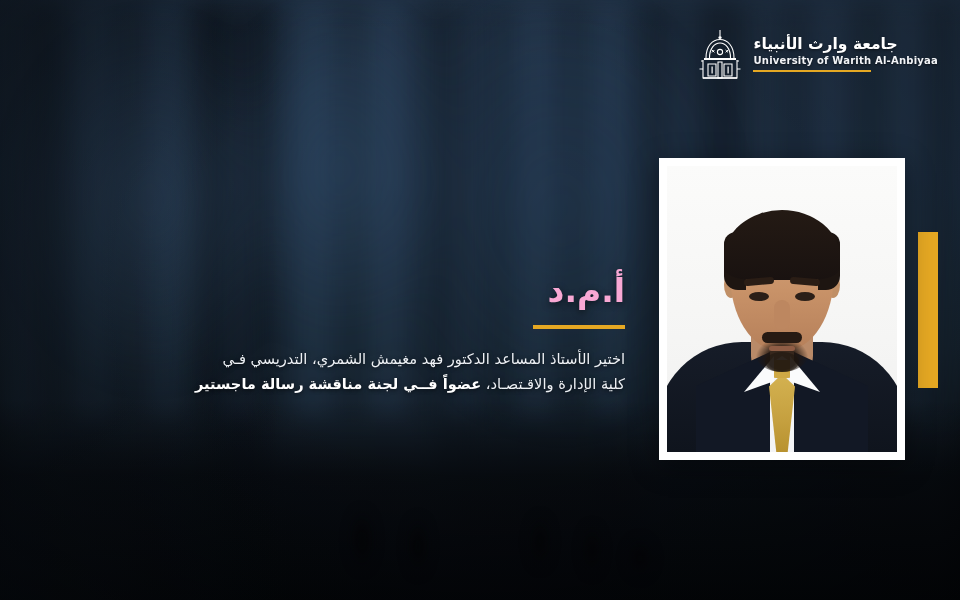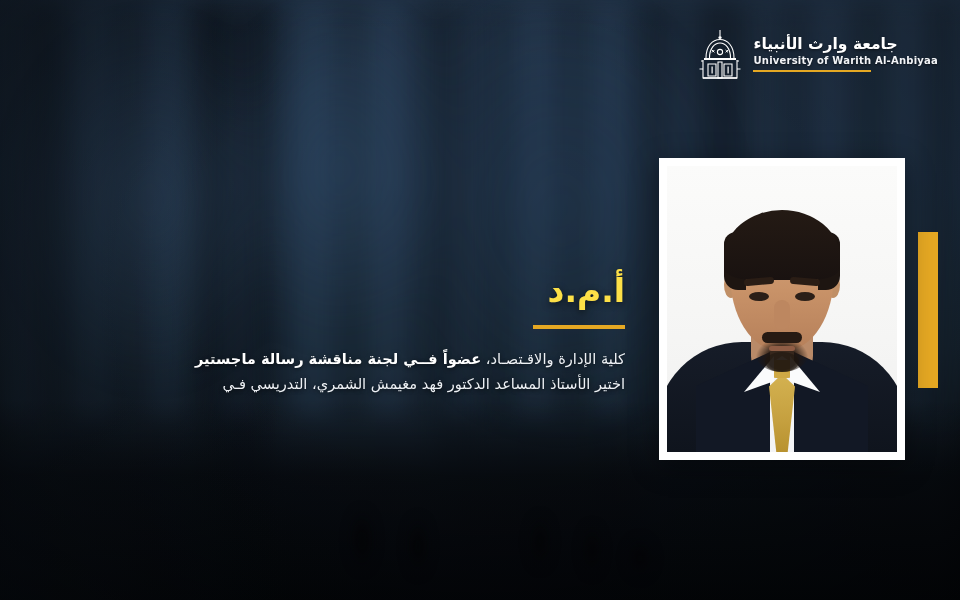--- a/index.html
+++ b/index.html
@@ -211,21 +211,21 @@
 
   
   .copy {
     position:absolute;
     top:272px;
     width:615px;
     text-align:right;
     direction:rtl;
   }
   .title {
-    color:#fde047;
+    color:#f9a8d4;
     font-weight:700;
     line-height:1.18;
     letter-spacing:.2px;
     text-shadow:0 2px 7px rgba(0,0,0,.55);
   }
   .title-l1 { font-size:33px; }
   .title-l2 { font-size:33px; }
 
   .divider {
     width:92px; height:4px;
@@ -319,18 +319,18 @@
       <div class="pt pt-chin"></div>
     </div>
   </div>
 
   <div class="copy" style="right:auto; left:10px;">
     <div class="title title-l1">أ.م.د</div>
 
     <div class="divider"></div>
 
     <div class="body">
+      <div>اختير الأستاذ المساعد الدكتور فهد مغيمش الشمري، التدريسي فـي</div>
       <div><span>كلية الإدارة والاقـتصـاد، </span><b>عضواً فــي لجنة مناقشة رسالة ماجستير</b></div>
-      <div>اختير الأستاذ المساعد الدكتور فهد مغيمش الشمري، التدريسي فـي</div>
     </div>
   </div>
 
 </div>
 
 </body></html>

